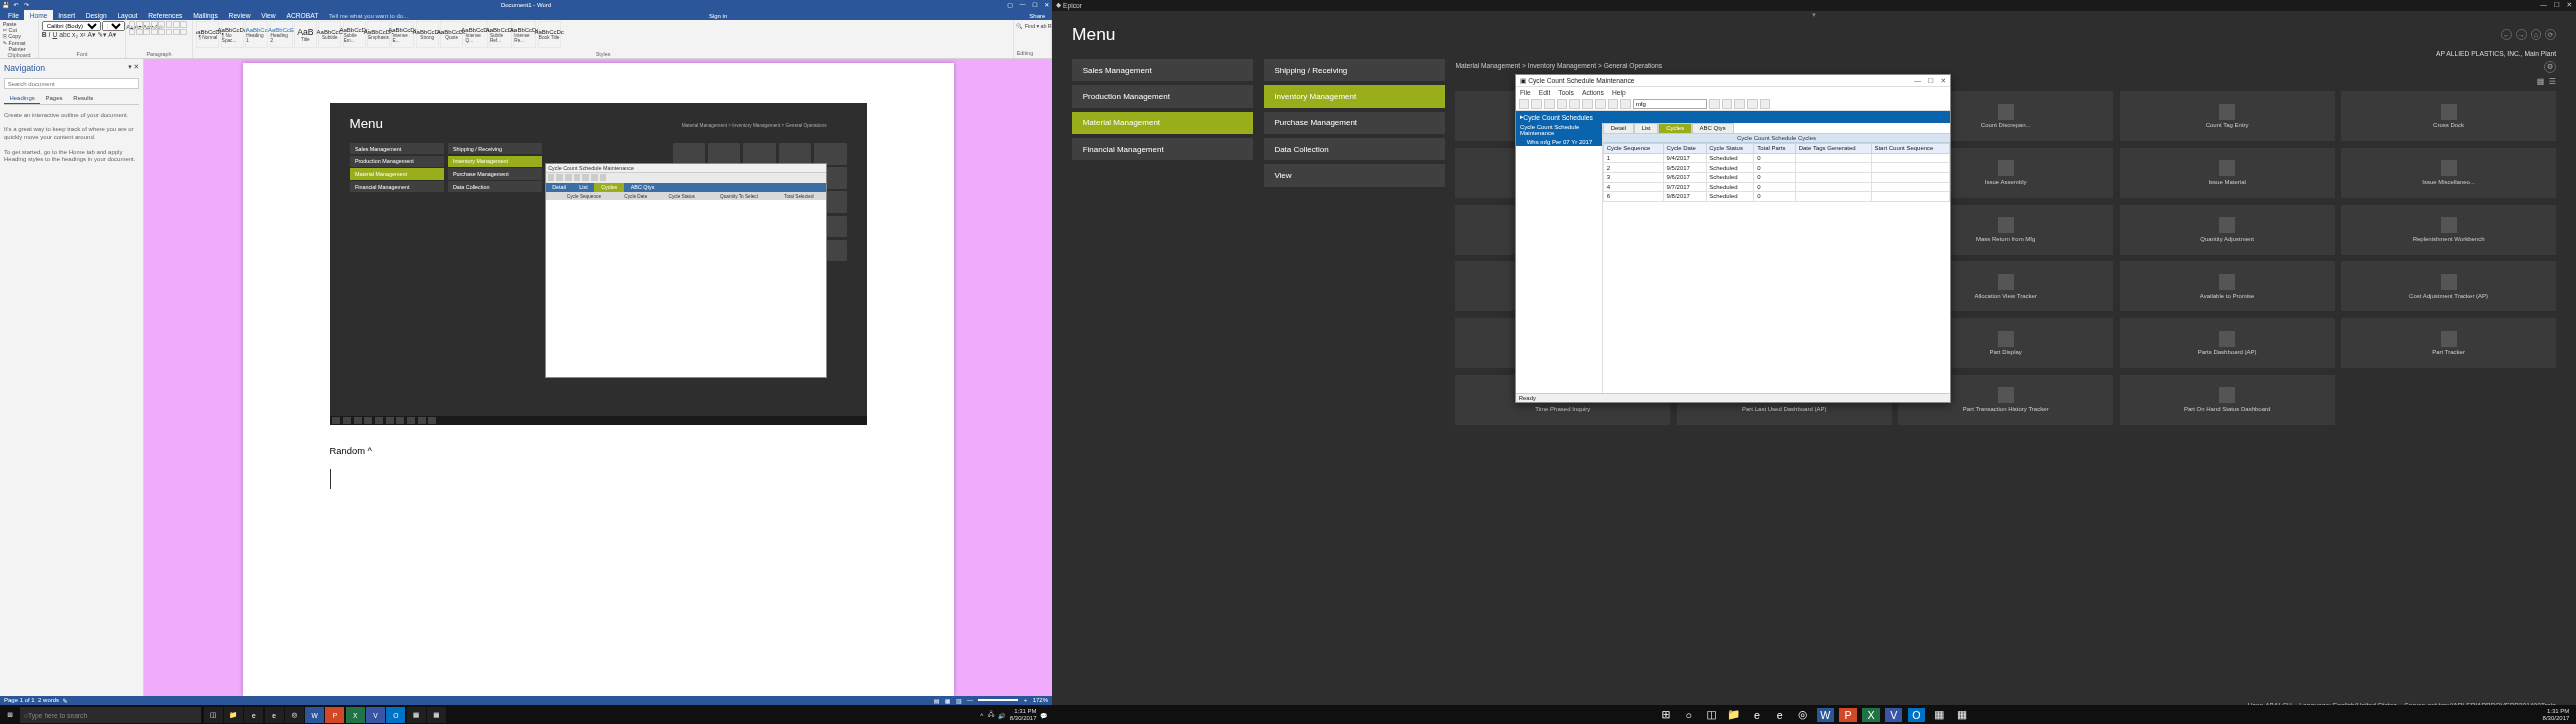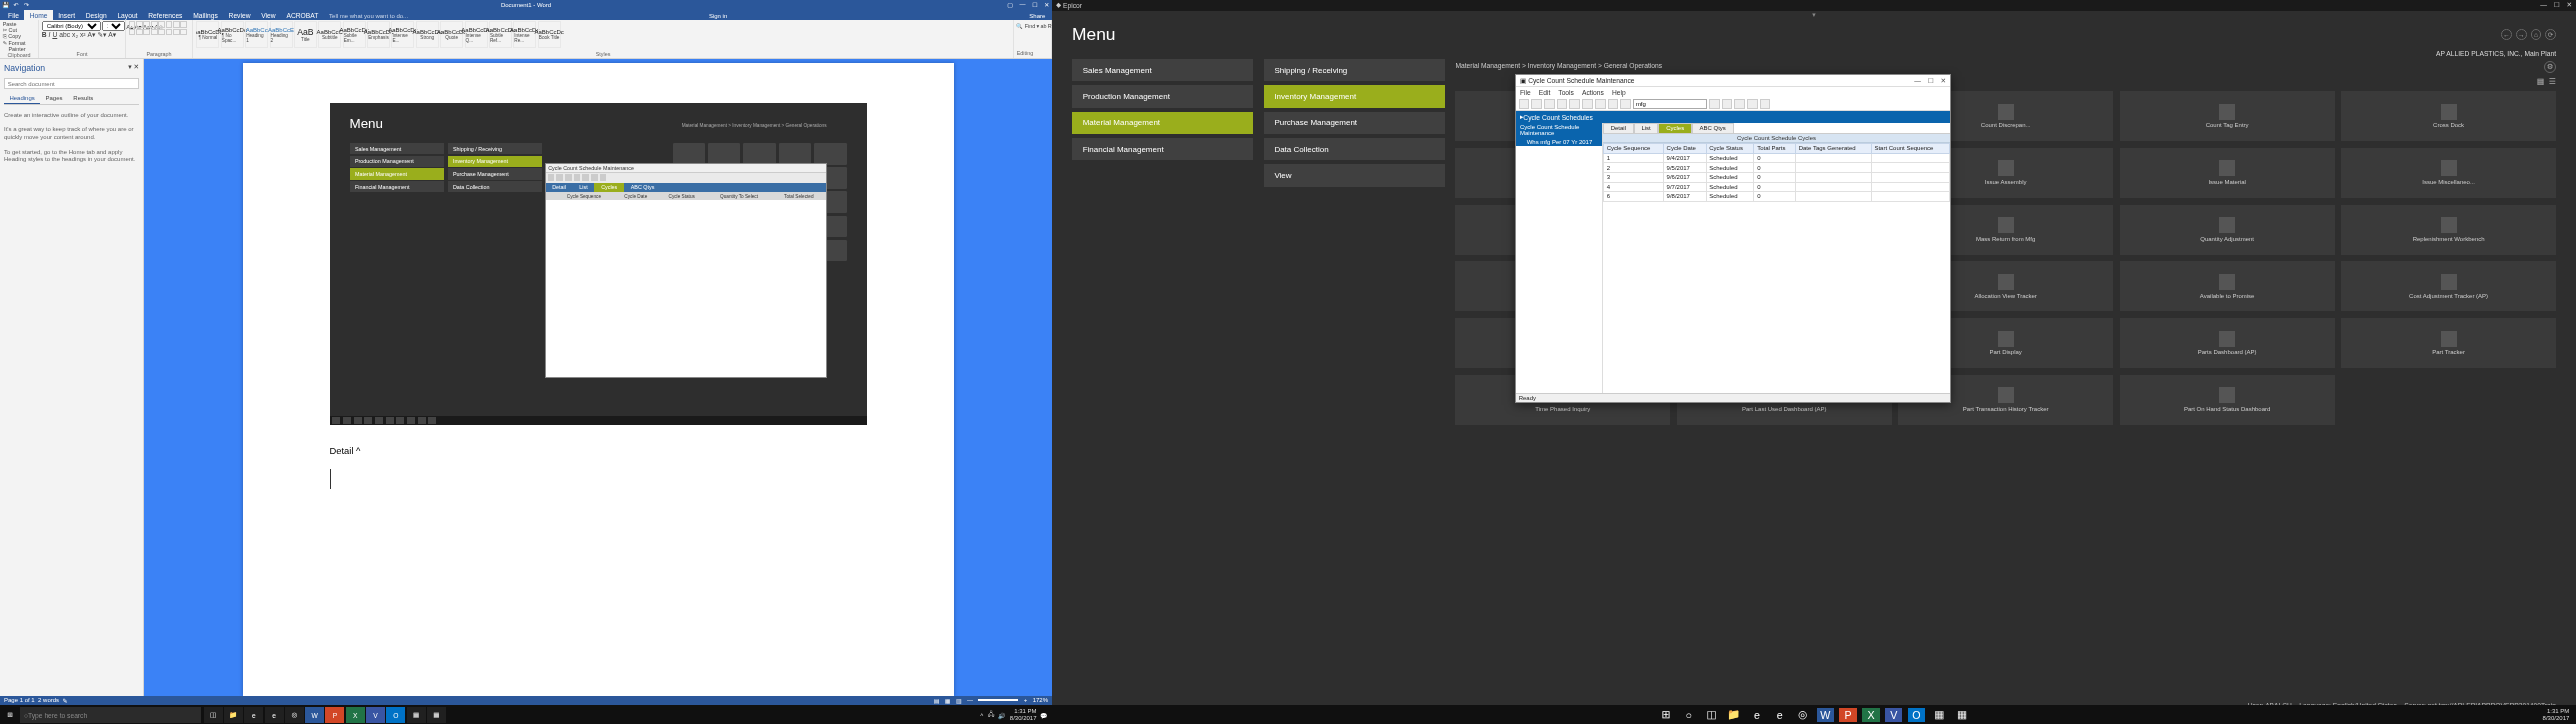--- a/index.html
+++ b/index.html
@@ -32,21 +32,21 @@
 .rb-para .grid span { width:6.7px; height:6.7px; border:0.7px solid #ccc; }
 .rb-styles { flex:1; display:flex; flex-direction:column; }
 .rb-styles .gallery { display:flex; overflow:hidden; height:27px; }
 .rb-styles .sty { width:23px; height:27px; border:0.7px solid #e8e8e8; margin:0 0.7px; display:flex; flex-direction:column; align-items:center; justify-content:center; font-size:4.7px; }
 .rb-styles .sty .prev { font-size:6px; color:#222; }
 .rb-styles .sty.h1 .prev, .rb-styles .sty.h2 .prev { color:#2e74b5; }
 .rb-styles .sty.title .prev { font-size:8.7px; }
 .rb-edit { width:38px; font-size:5.4px; }
 .rb-edit div { display:flex; align-items:center; gap:1.3px; padding:0.7px 0; }
 
-.word-body { display:flex; height:calc(100% - 9.4px - 10.7px - 39px - 9.4px - 20px); background:#3b82f6; }
+.word-body { display:flex; height:calc(100% - 9.4px - 10.7px - 39px - 9.4px - 20px); background:#f0abfc; }
 .nav-pane { width:144px; background:#f3f3f3; border-right:0.7px solid #d4d4d4; padding:4px; font-size:6.7px; color:#444; }
 .nav-pane h3 { color:#2b579a; font-weight:normal; font-size:8.7px; margin-bottom:2.7px; }
 .nav-pane .close { float:right; font-size:6.7px; }
 .nav-pane input { width:100%; font-size:6px; padding:1.3px 2.7px; margin:2.7px 0 4px; border:0.7px solid #ccc; }
 .nav-pane .navtabs { display:flex; border-bottom:0.7px solid #ccc; margin-bottom:6.7px; }
 .nav-pane .navtabs span { padding:2px 5.4px; font-size:6px; }
 .nav-pane .navtabs span.active { border-bottom:1.3px solid #2b579a; color:#2b579a; }
 .nav-pane p { font-size:6px; color:#666; margin-bottom:6.7px; line-height:1.3; }
 
 .doc-area { flex:1; overflow:auto; display:flex; justify-content:center; padding-top:4px; }
@@ -427,21 +427,21 @@
               <span></span>
               <span></span>
               <span></span>
               <span></span>
               <span></span>
               <span></span>
               <span></span>
               <span></span>
             </div>
         </div>
-        <div class="rand">Detail ^</div>
+        <div class="rand">Random ^</div>
         <div style="height:20px;border-left:0.7px solid #333;margin-top:13.4px;width:0.7px"></div>
       </div>
     </div>
   </div>
 
   <div class="word-status">
     <span>Page 1 of 1</span>&nbsp;&nbsp;
     <span>2 words</span>&nbsp;&nbsp;
     <span>✎</span>
     <div class="r">

